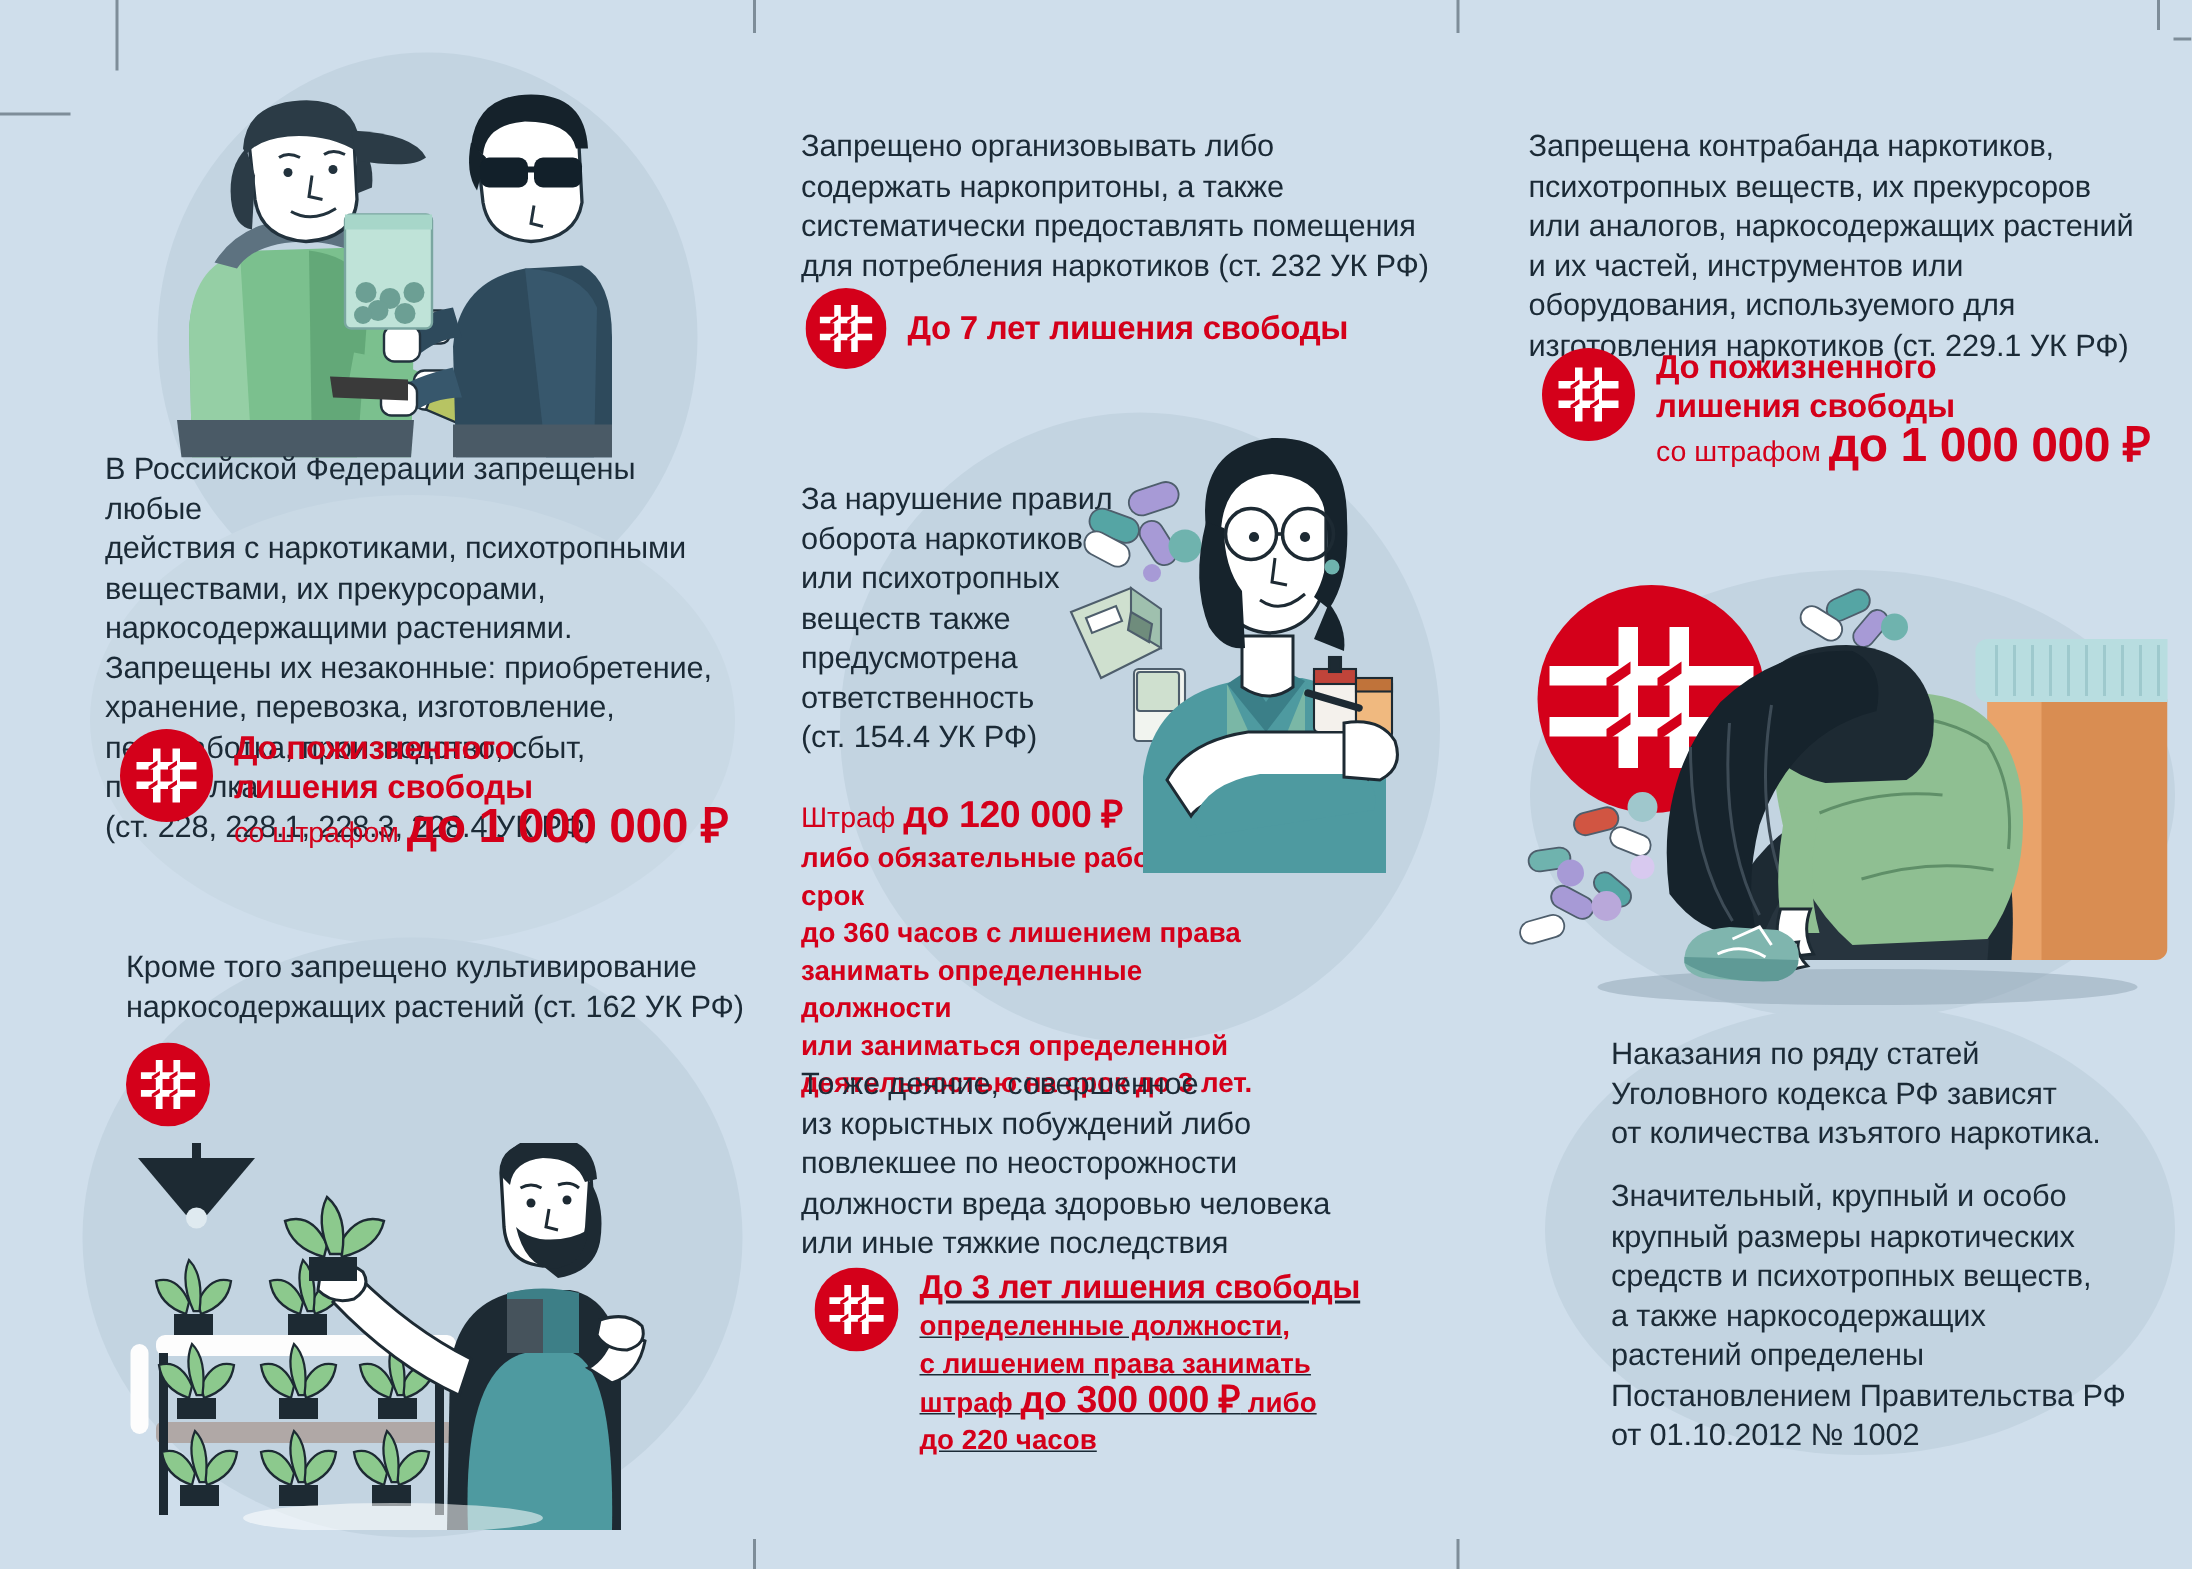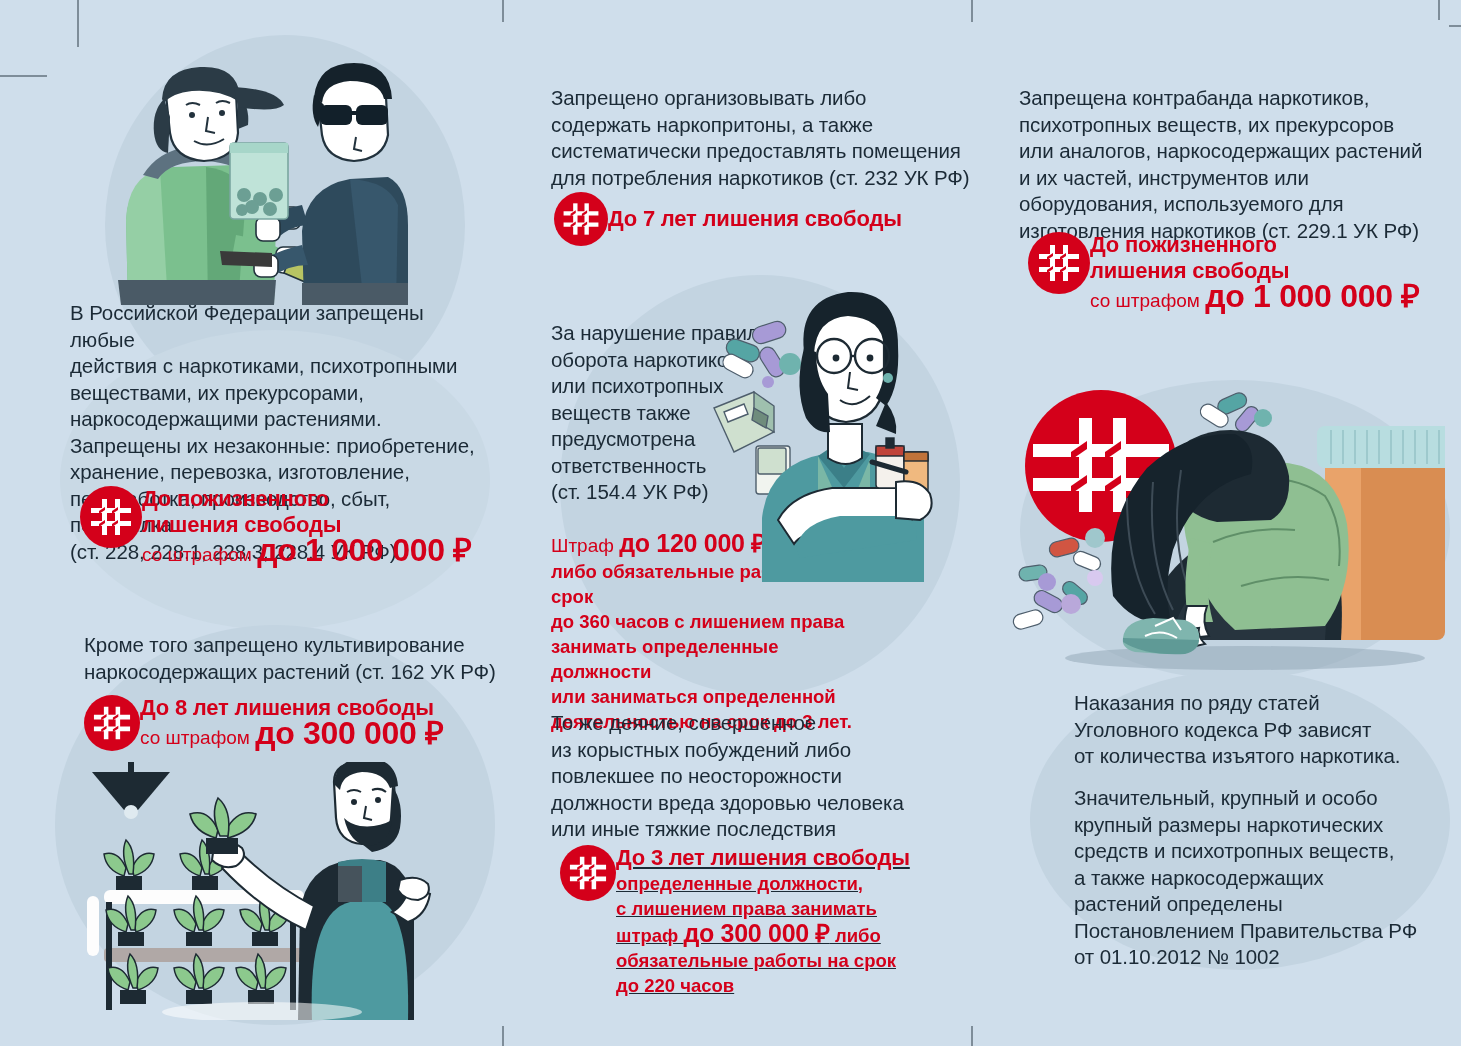--- a/index.html
+++ b/index.html
@@ -15,33 +15,33 @@
 
   
   .blob{position:absolute;background:#c0d2e0;border-radius:50%;}
 
   
   .mark{position:absolute;background:#7e8d99;}
 
   
   .col{position:absolute;}
   .col1{left:70px;top:0;width:430px;height:1046px;}
-  .col2{left:544px;top:0;width:430px;height:821px;}
+  .col2{left:527px;top:0;width:430px;height:821px;}
   .col3{left:1012px;top:0;width:425px;height:1046px;}
 
   .para{
     font-size:20.5px;
     line-height:26.5px;
     color:#1b2a36;
     letter-spacing:-0.1px;
     white-space:pre-line;
   }
 
   
-  .penalty{display:flex;align-items:flex-start;}
+  .penalty{display:flex;align-items:flex-start;gap:14px;}
   .penalty-text{color:#d4001a;}
   .p-big{
     font-size:22px;font-weight:bold;line-height:26px;
     color:#d4001a;letter-spacing:-0.2px;white-space:pre-line;
   }
   .p-sub{font-size:19px;line-height:25px;color:#d4001a;}
   .p-sub b{font-size:32px;font-weight:bold;letter-spacing:-0.3px;}
   .p-body{font-size:18.5px;line-height:25px;color:#d4001a;white-space:pre-line;}
   .p-amount{font-size:25px;font-weight:bold;letter-spacing:-0.3px;}
 
@@ -187,24 +187,20 @@
             <path d="M11 22 h40 v5 h-40 z"></path>
               <path d="M11 35 h40 v5 h-40 z"></path>
           </g>
           <g fill="#d4001a">
             <path d="M19 25 l6 -4 l0 3 l-6 4 z"></path>
               <path d="M32 25 l6 -4 l0 3 l-6 4 z"></path>
             <path d="M19 38 l6 -4 l0 3 l-6 4 z"></path>
               <path d="M32 38 l6 -4 l0 3 l-6 4 z"></path>
           </g>
         </svg>
-      </span>
-      <span class="penalty-text">
-        <span class="p-big">До 8 лет лишения свободы</span>
-        <span class="p-sub" style="display:block;"><span>со штрафом </span><b>до 300 000 ₽</b></span>
       </span>
     </div>
   </div>
 
   <div class="ill" style="left:62px;top:762px;">
     <svg width="420" height="258" viewBox="0 0 420 258">
 
       <path d="M30 10 L108 10 L76 48 L62 48 Z" fill="#1d2a33"></path>
       <rect x="66" y="0" width="6" height="12" fill="#1d2a33"></rect>
       <circle cx="69" cy="50" r="7" fill="#dfeaf0"></circle>
@@ -372,21 +368,20 @@
             <path d="M19 38 l6 -4 l0 3 l-6 4 z"></path>
               <path d="M32 38 l6 -4 l0 3 l-6 4 z"></path>
           </g>
         </svg>
       </span>
       <span>
         <span class="p-big" style="display:block;">До 3 лет лишения свободы</span>
         <span class="p-body" style="display:block;font-weight:bold;">определенные должности,</span>
         <span class="p-body" style="display:block;font-weight:bold;">с лишением права занимать</span>
         <span class="p-body" style="display:block;font-weight:bold;"><span>штраф </span><span class="p-amount">до 300 000 ₽</span><span> либо</span></span>
-        <span class="p-body" style="display:block;font-weight:bold;">обязательные работы на срок</span>
         <span class="p-body" style="display:block;font-weight:bold;">до 220 часов</span>
       </span>
     </div>
   </div>
 
   <div class="ill" style="left:700px;top:282px;">
     <svg width="270" height="300" viewBox="0 0 270 300">
 
       <g stroke="#4e5e6c" stroke-width="1.2">
         <rect x="52" y="42" width="34" height="17" rx="8.5" fill="#a79ad6" transform="rotate(-18 69 50)"></rect>

